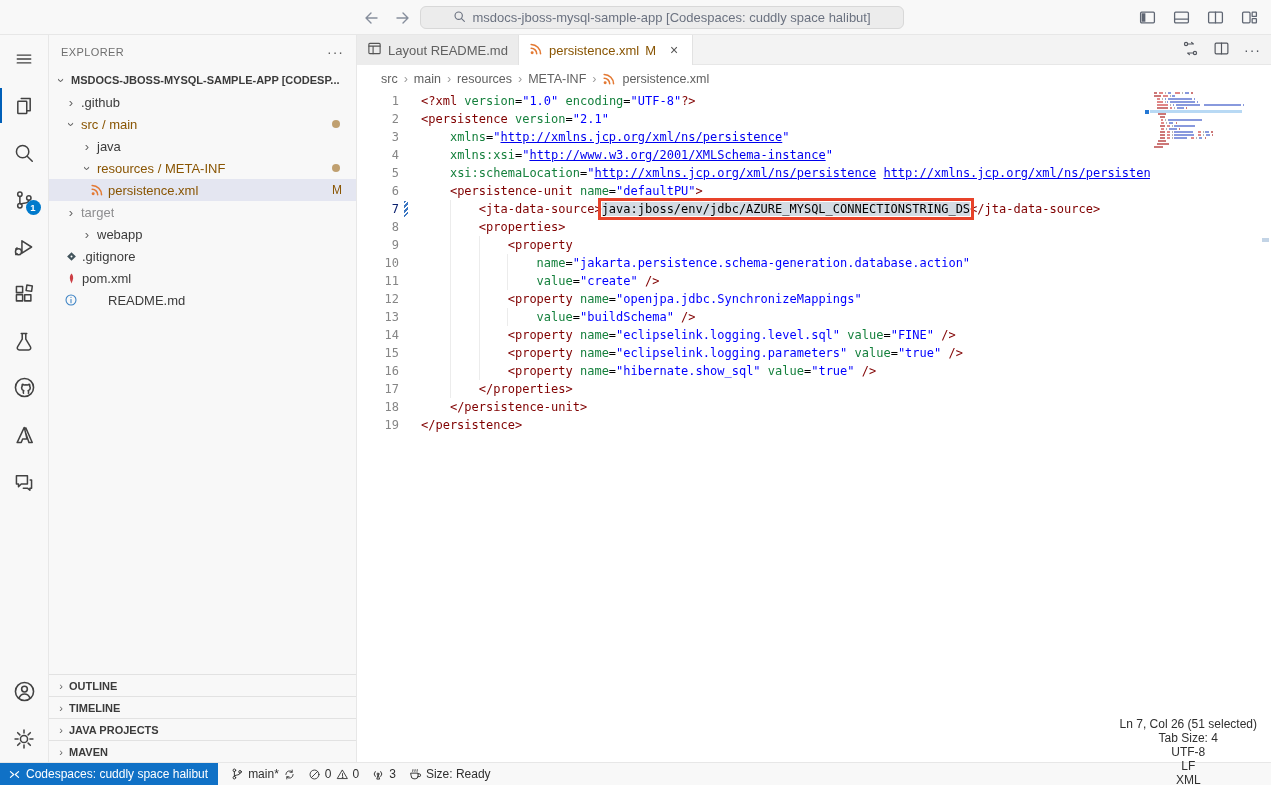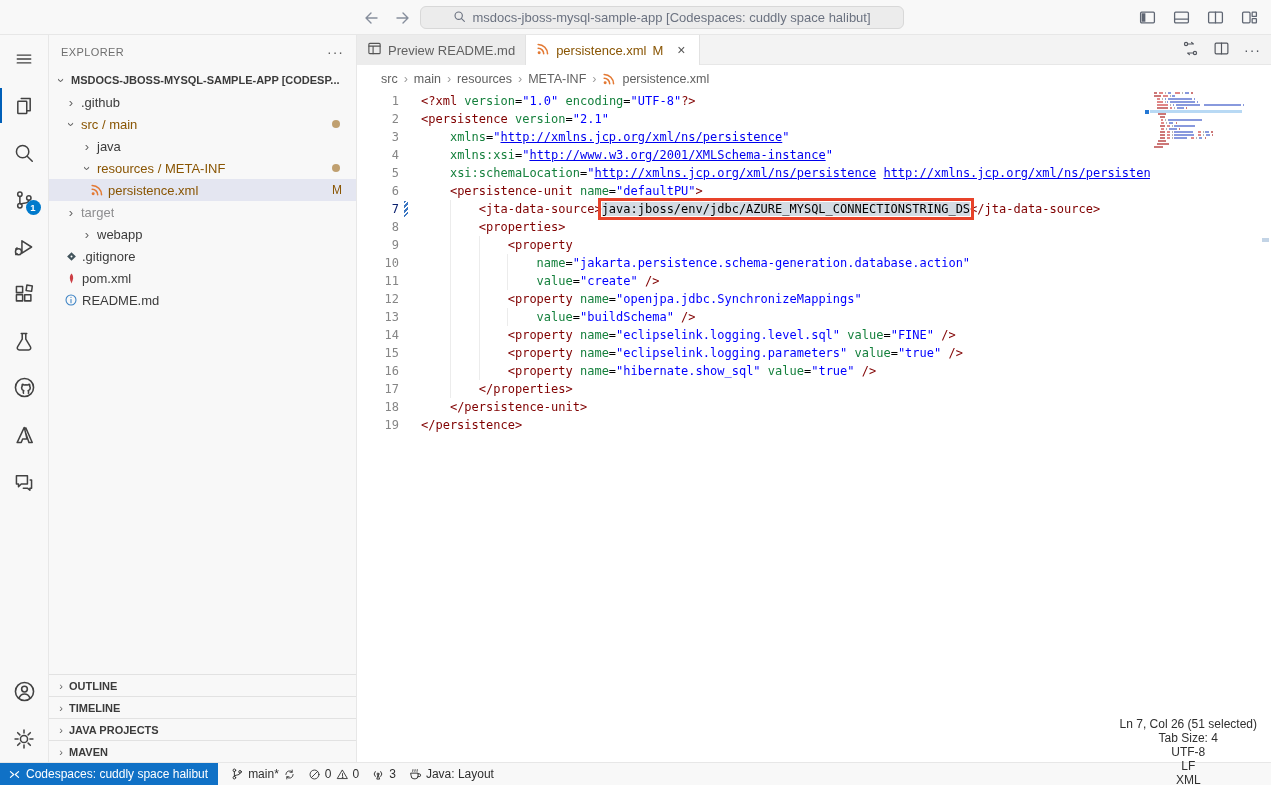--- a/index.html
+++ b/index.html
@@ -272,21 +272,21 @@
           <span class="lbl">.gitignore</span>
         </div>
         <div class="trow" style="padding-left: 13px;">
           <span class="ficon">
             <svg width="13" height="13" viewBox="0 0 16 16">
               <path d="M8 1.8c2.1 2.6 2.6 5.3 1.5 8.5L8 14.2 6.5 10.3C5.4 7.1 5.9 4.4 8 1.8z" fill="#cc3e44"></path>
             </svg>
           </span>
           <span class="lbl">pom.xml</span>
         </div>
-        <div class="trow" style="padding-left: 13px;">
+        <div class="trow" style="padding-left: 13px; gap: 26px;">
           <span class="ficon">
             <svg width="14" height="14" viewBox="0 0 16 16" fill="none" stroke="#3b82c4" stroke-width="1.2">
               <circle cx="8" cy="8" r="5.7"></circle>
               <path d="M8 7.4V11"></path>
               <circle cx="8" cy="5" r="0.6" fill="#3b82c4" stroke="none"></circle>
             </svg>
           </span>
           <span class="lbl">README.md</span>
         </div>
       </div>
@@ -312,21 +312,21 @@
 
   <div id="editor">
     <div id="tabbar">
       <div class="tab inactive">
         <span>
           <svg width="15" height="15" viewBox="0 0 16 16" fill="none" stroke="#555" stroke-width="1.2">
               <rect x="2" y="2.5" width="12" height="11" rx="1"></rect>
               <path d="M2 5.5h12M6.5 5.5V13.5"></path>
             </svg>
         </span>
-        <span>Preview README.md</span>
+        <span>Layout README.md</span>
       </div>
       <div class="tab active">
         <span>
           <svg width="14" height="14" viewBox="0 0 16 16" fill="none">
               <circle cx="3.6" cy="12.4" r="1.7" fill="#e37933"></circle>
               <path d="M2.5 7.2a6.3 6.3 0 0 1 6.3 6.3M2.5 2.8A10.7 10.7 0 0 1 13.2 13.5" stroke="#e37933" stroke-width="1.8"></path>
             </svg>
         </span>
         <span>persistence.xml</span>
         <span class="mmark">M</span>
@@ -570,21 +570,21 @@
           <path d="M4.8 5.2a4 4 0 0 0 0 5.6M11.2 5.2a4 4 0 0 1 0 5.6"></path>
           <circle cx="8" cy="8" r="1.1"></circle>
           <path d="M8 9.5L6.6 13.8h2.8z"></path>
         </svg>
       <span>3</span>
     </div>
     <div class="sb-item">
       <svg width="14" height="14" viewBox="0 0 16 16" fill="none" stroke="currentColor" stroke-width="1.1">
           <path d="M3.5 7h8v3.2a3.3 3.3 0 0 1-3.3 3.3H6.8a3.3 3.3 0 0 1-3.3-3.3zM11.5 7.8h1.3a1.6 1.6 0 0 1 0 3.2h-1.3M5.5 3c-.6.8.6 1.2 0 2M8 3c-.6.8.6 1.2 0 2M10.5 3c-.6.8.6 1.2 0 2"></path>
         </svg>
-      <span>Java: Layout</span>
+      <span>Size: Ready</span>
     </div>
     <div id="sb-right">
       <span class="sb-item">Ln 7, Col 26 (51 selected)</span>
       <span class="sb-item">Tab Size: 4</span>
       <span class="sb-item">UTF-8</span>
       <span class="sb-item">LF</span>
       <span class="sb-item">XML</span>
       <span class="sb-item">
         <svg width="15" height="15" viewBox="0 0 16 16" fill="none" stroke="currentColor" stroke-width="1.1">
             <path d="M4 11.2h8c-.8-1-1.2-1.8-1.2-3V6.6A2.8 2.8 0 0 0 8 3.8a2.8 2.8 0 0 0-2.8 2.8v1.6c0 1.2-.4 2-1.2 3zM6.9 12.6a1.1 1.1 0 0 0 2.2 0"></path>

